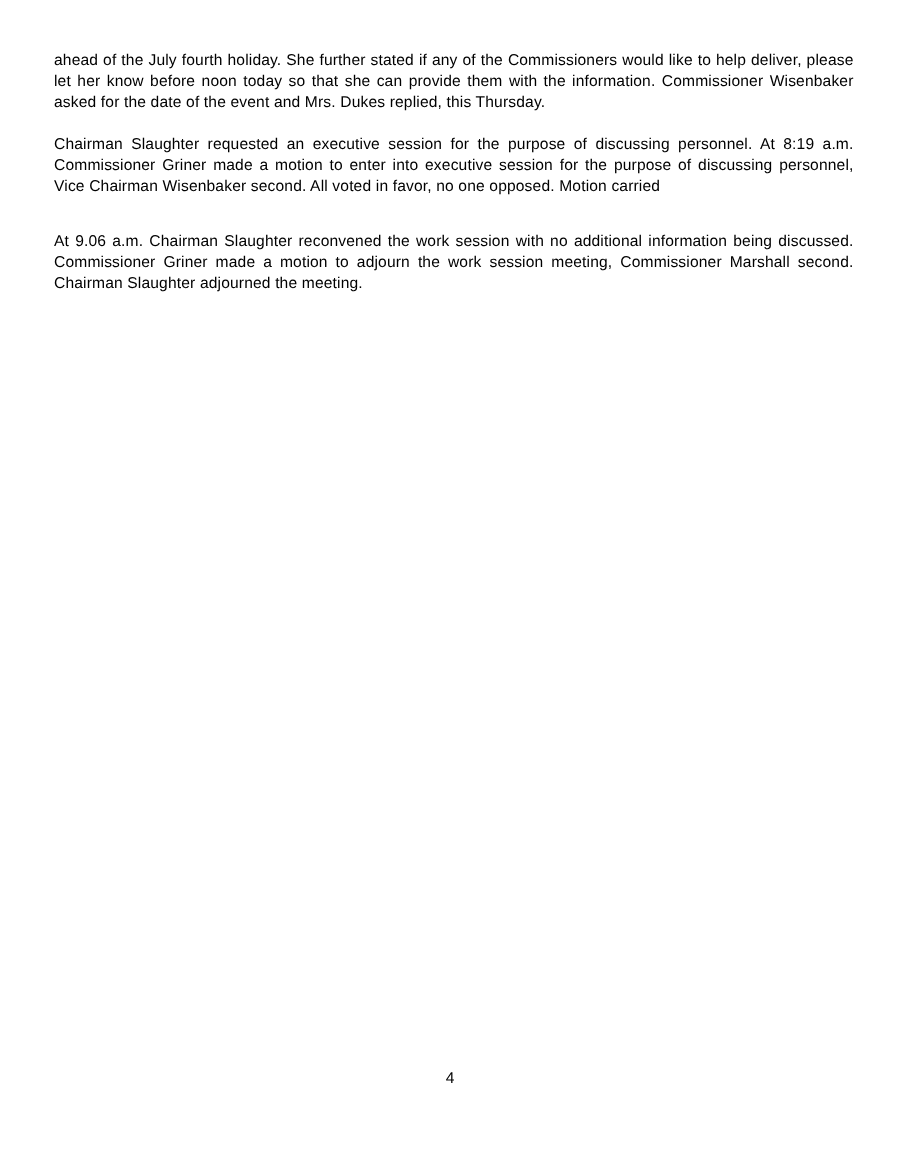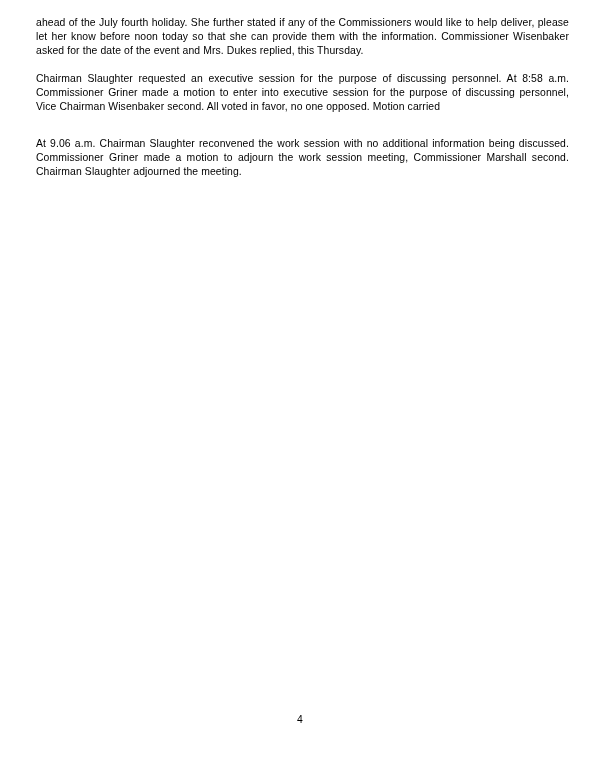--- a/index.html
+++ b/index.html
@@ -13,21 +13,21 @@
     height: 777px;
     background: #ffffff;
     font-family: "Liberation Sans", sans-serif;
     color: #000000;
     box-sizing: border-box;
     overflow: hidden;
   }
   .content {
     position: absolute;
     left: 36px;
-    top: 16px;
+    top: 34px;
     width: 533px;
   }
   p.body-para {
     margin: 0 0 14px 0;
     font-size: 10.4px;
     line-height: 14.1px;
     text-align: justify;
     text-justify: inter-word;
     letter-spacing: 0.01em;
   }
@@ -53,18 +53,18 @@
     font-size: 10.4px;
     line-height: 14px;
   }
 </style>
 </head>
 <body>
 
 <div class="page">
   <div class="content">
     <p class="body-para">ahead of the July fourth holiday. She further stated if any of the Commissioners would like to help deliver, please let her know before noon today so that she can provide them with the information. Commissioner Wisenbaker asked for the date of the event and Mrs. Dukes replied, this Thursday.</p>
-    <p class="body-para">Chairman Slaughter requested an executive session for the purpose of discussing personnel.  At 8:58 a.m. Commissioner Griner made a motion to enter into executive session for the purpose of discussing personnel, Vice Chairman Wisenbaker second. All voted in favor, no one opposed. Motion carried</p>
+    <p class="body-para">Chairman Slaughter requested an executive session for the purpose of discussing personnel.  At 8:19 a.m. Commissioner Griner made a motion to enter into executive session for the purpose of discussing personnel, Vice Chairman Wisenbaker second. All voted in favor, no one opposed. Motion carried</p>
     <div class="spacer-block"></div>
     <p class="body-para">At 9.06 a.m. Chairman Slaughter reconvened the work session with no additional information being discussed. Commissioner Griner made a motion to adjourn the work session meeting, Commissioner Marshall second. Chairman Slaughter adjourned the meeting.</p>
   </div>
   <div class="page-number">4</div>
 </div>
 
 </body></html>

